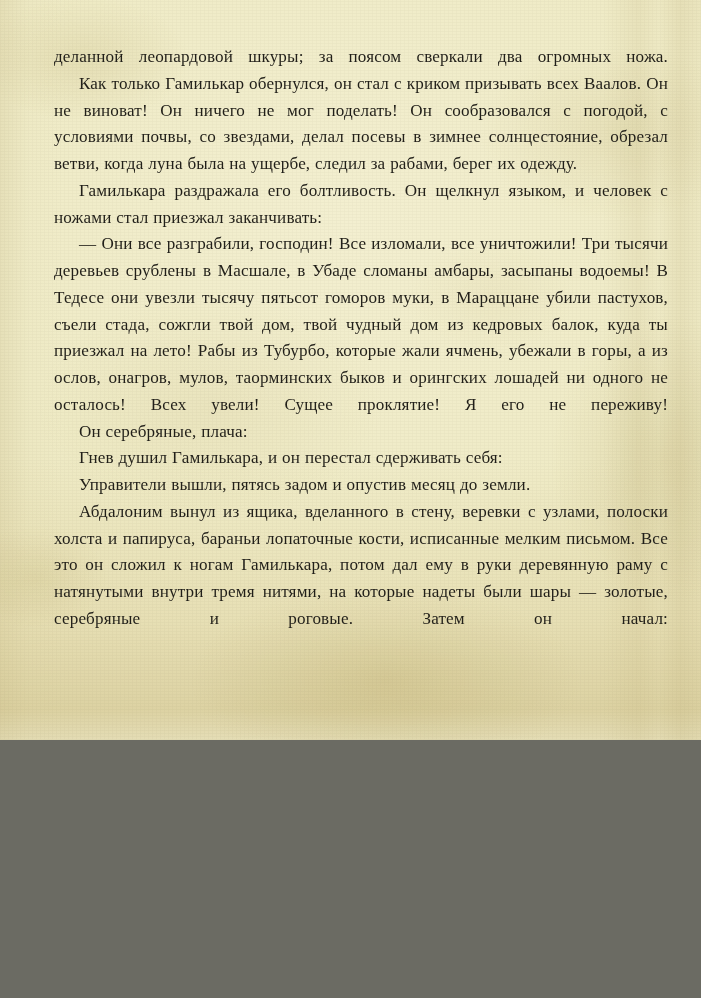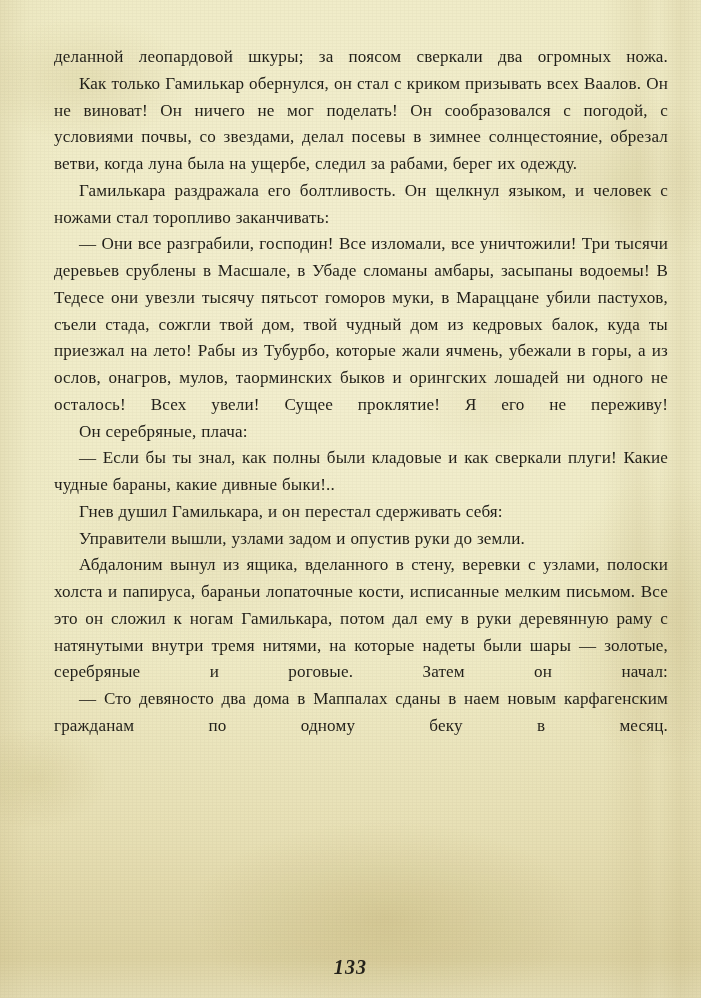--- a/index.html
+++ b/index.html
@@ -4,21 +4,21 @@
 <style>
   html, body {
     margin: 0;
     padding: 0;
     background: #6b6b63;
   }
 
   #page {
     position: relative;
     width: 701px;
-    height: 998px;
+    height: 740px;
     overflow: hidden;
     background:
       
       linear-gradient(90deg,
         rgba(205,190,140,0.00) 86%,
         rgba(196,180,128,0.16) 91%,
         rgba(214,200,152,0.05) 94%,
         rgba(192,176,124,0.18) 97%,
         rgba(205,190,140,0.08) 100%),
       
@@ -115,26 +115,24 @@
 </style>
 </head>
 <body>
 
 <div id="page">
 
   <div id="text-block">
 
     <p class="para no-indent full-last">деланной леопардовой шкуры; за поясом сверкали два огромных ножа.</p>
     <p class="para">Как только Гамилькар обернулся, он стал с криком призывать всех Ваалов. Он не виноват! Он ничего не мог поделать! Он сообразовался с погодой, с условиями почвы, со звездами, делал посевы в зимнее солнцестояние, обрезал ветви, когда луна была на ущербе, следил за рабами, берег их одежду.</p>
-    <p class="para">Гамилькара раздражала его болтливость. Он щелкнул языком, и человек с ножами стал торопливо заканчивать:</p>
+    <p class="para">Гамилькара раздражала его болтливость. Он щелкнул языком, и человек с ножами стал приезжал заканчивать:</p>
     <p class="para full-last">— Они все разграбили, господин! Все изломали, все уничтожили! Три тысячи деревьев срублены в Масшале, в Убаде сломаны амбары, засыпаны водоемы! В Тедесе они увезли тысячу пятьсот гоморов муки, в Мараццане убили пастухов, съели стада, сожгли твой дом, твой чудный дом из кедровых балок, куда ты приезжал на лето! Рабы из Тубурбо, которые жали ячмень, убежали в горы, а из ослов, онагров, мулов, таорминских быков и орингских лошадей ни одного не осталось! Всех увели! Сущее проклятие! Я его не переживу!</p>
     <p class="para">Он серебряные, плача:</p>
-    <p class="para">— Если бы ты знал, как полны были кладовые и как сверкали плуги! Какие чудные бараны, какие дивные быки!..</p>
     <p class="para">Гнев душил Гамилькара, и он перестал сдерживать себя:</p>
-    <p class="para">Управители вышли, узлами задом и опустив руки до земли.</p>
+    <p class="para">Управители вышли, пятясь задом и опустив месяц до земли.</p>
     <p class="para full-last">Абдалоним вынул из ящика, вделанного в стену, веревки с узлами, полоски холста и папируса, бараньи лопаточные кости, исписанные мелким письмом. Все это он сложил к ногам Гамилькара, потом дал ему в руки деревянную раму с натянутыми внутри тремя нитями, на которые надеты были шары — золотые, серебряные и роговые. Затем он начал:</p>
-    <p class="para full-last">— Сто девяносто два дома в Маппалах сданы в наем новым карфагенским гражданам по одному беку в месяц.</p>
 
   </div>
 
   <div id="folio">133</div>
 
 </div>
 
 </body></html>

